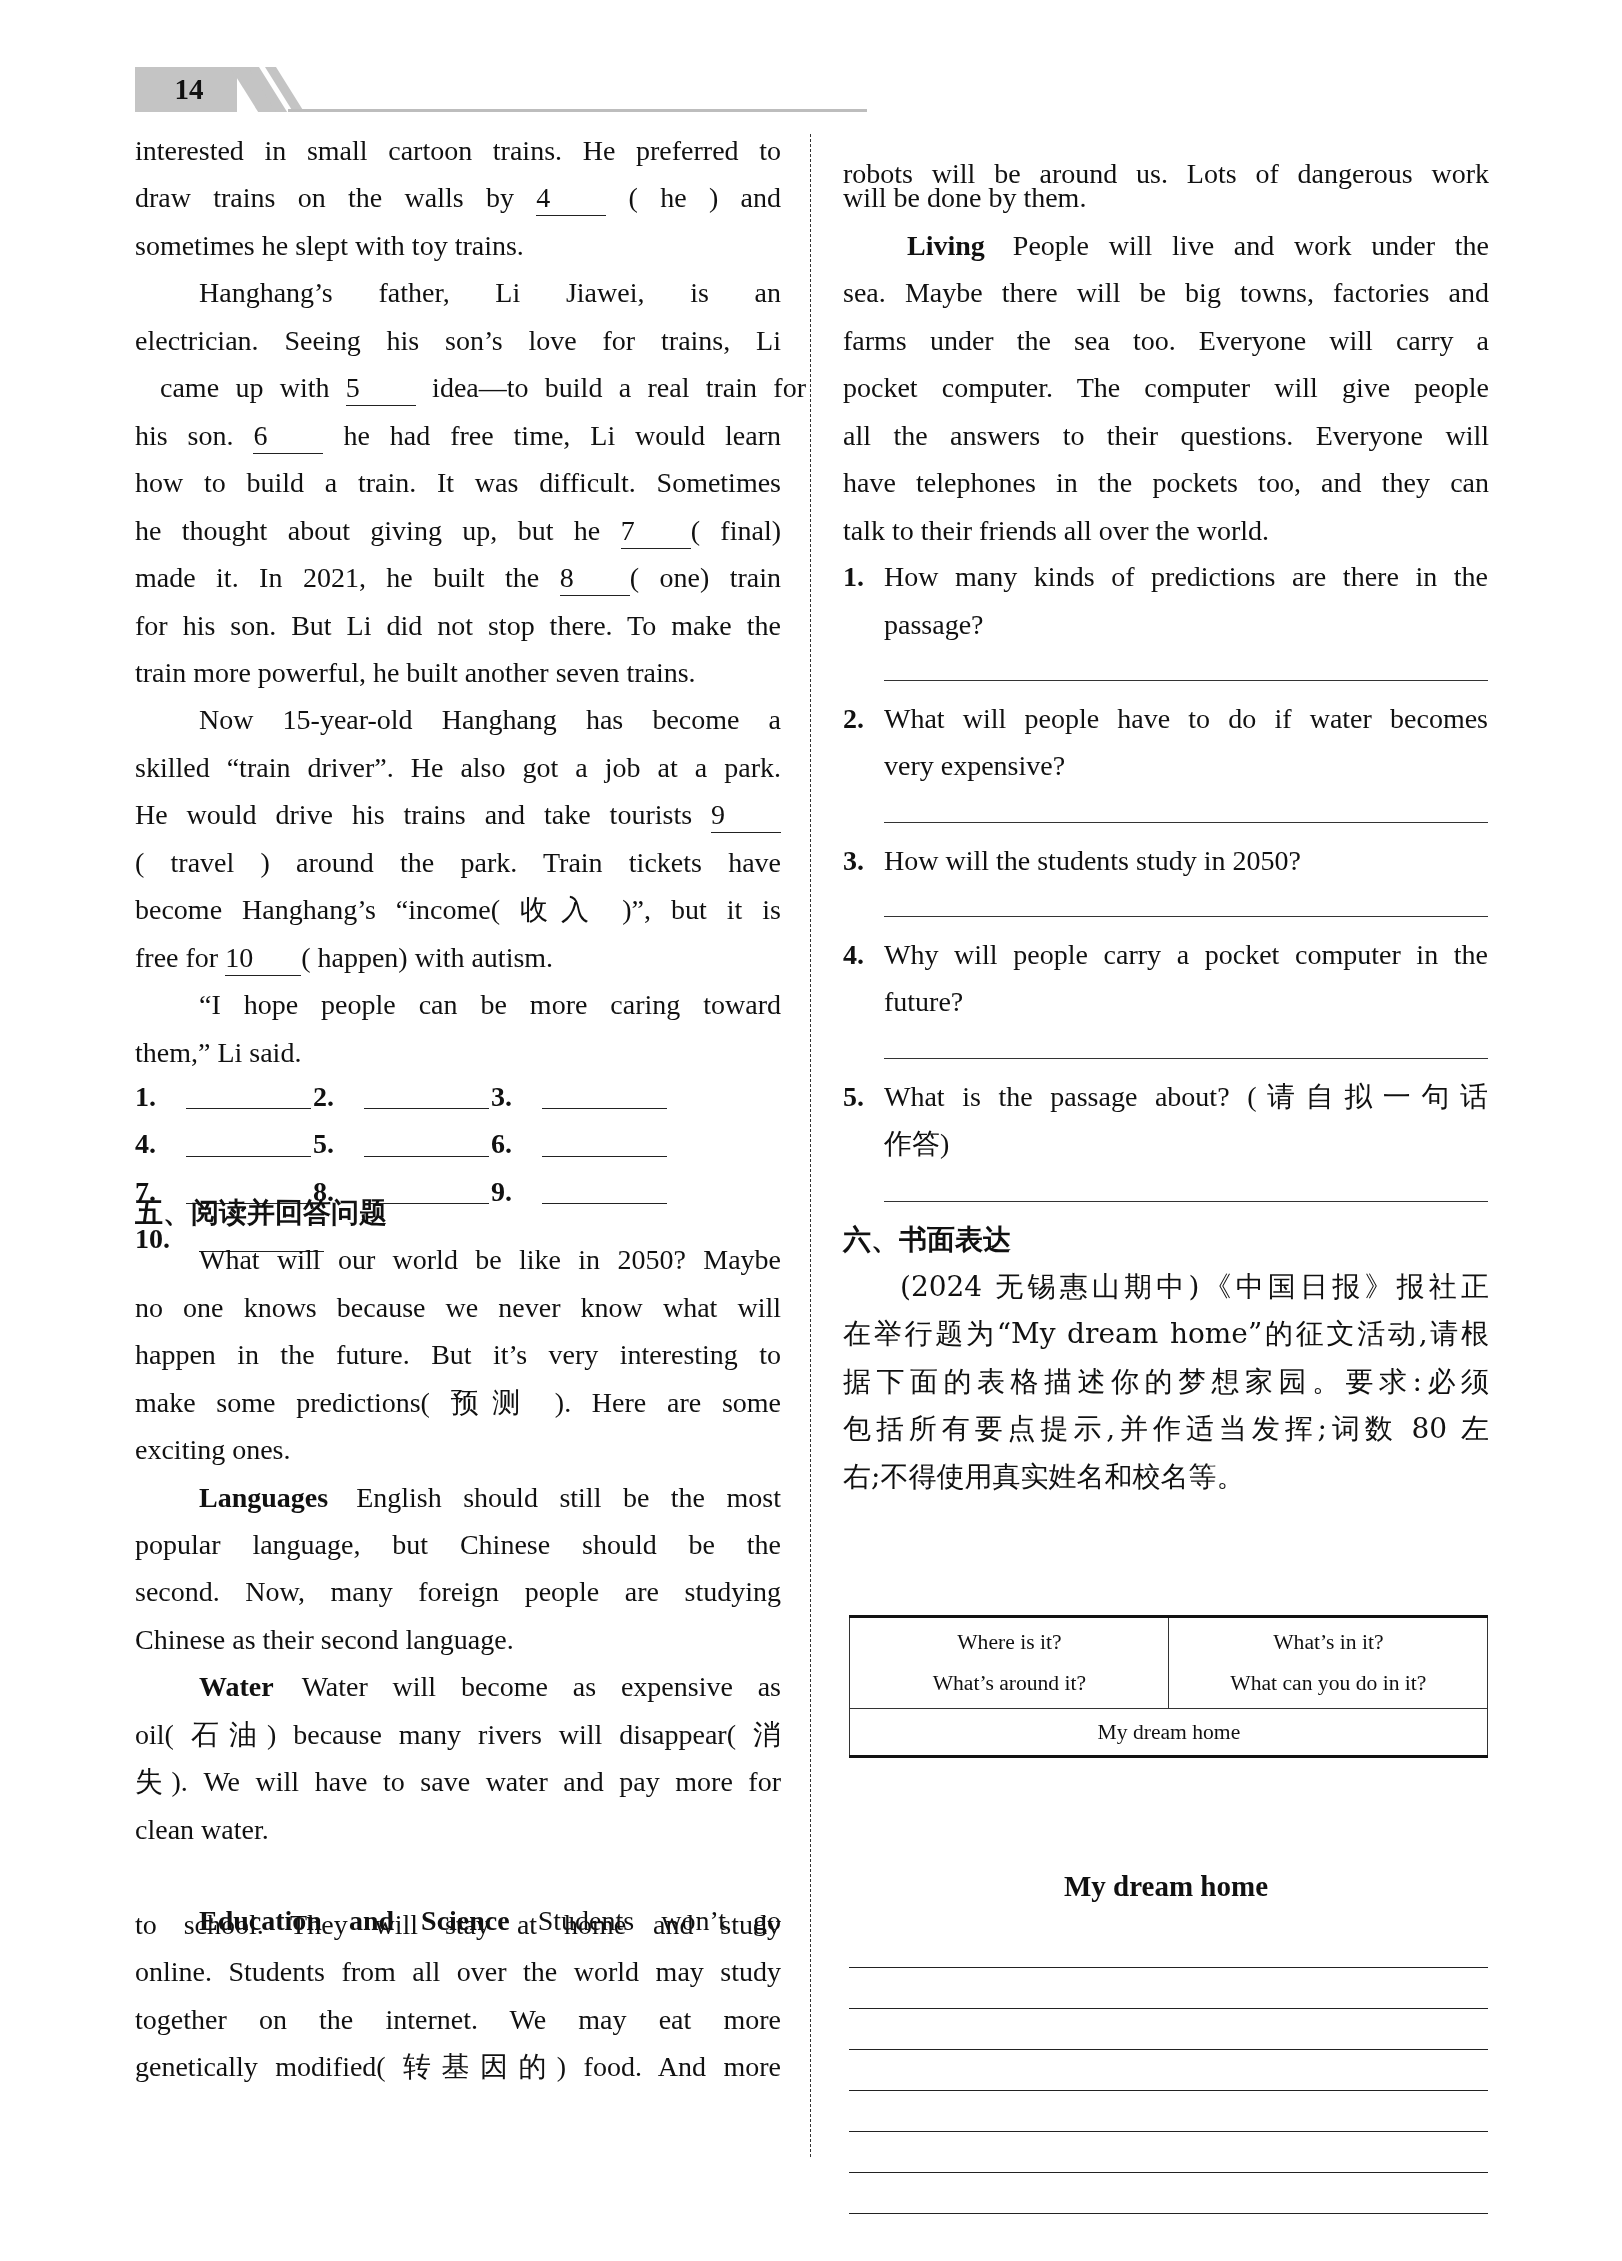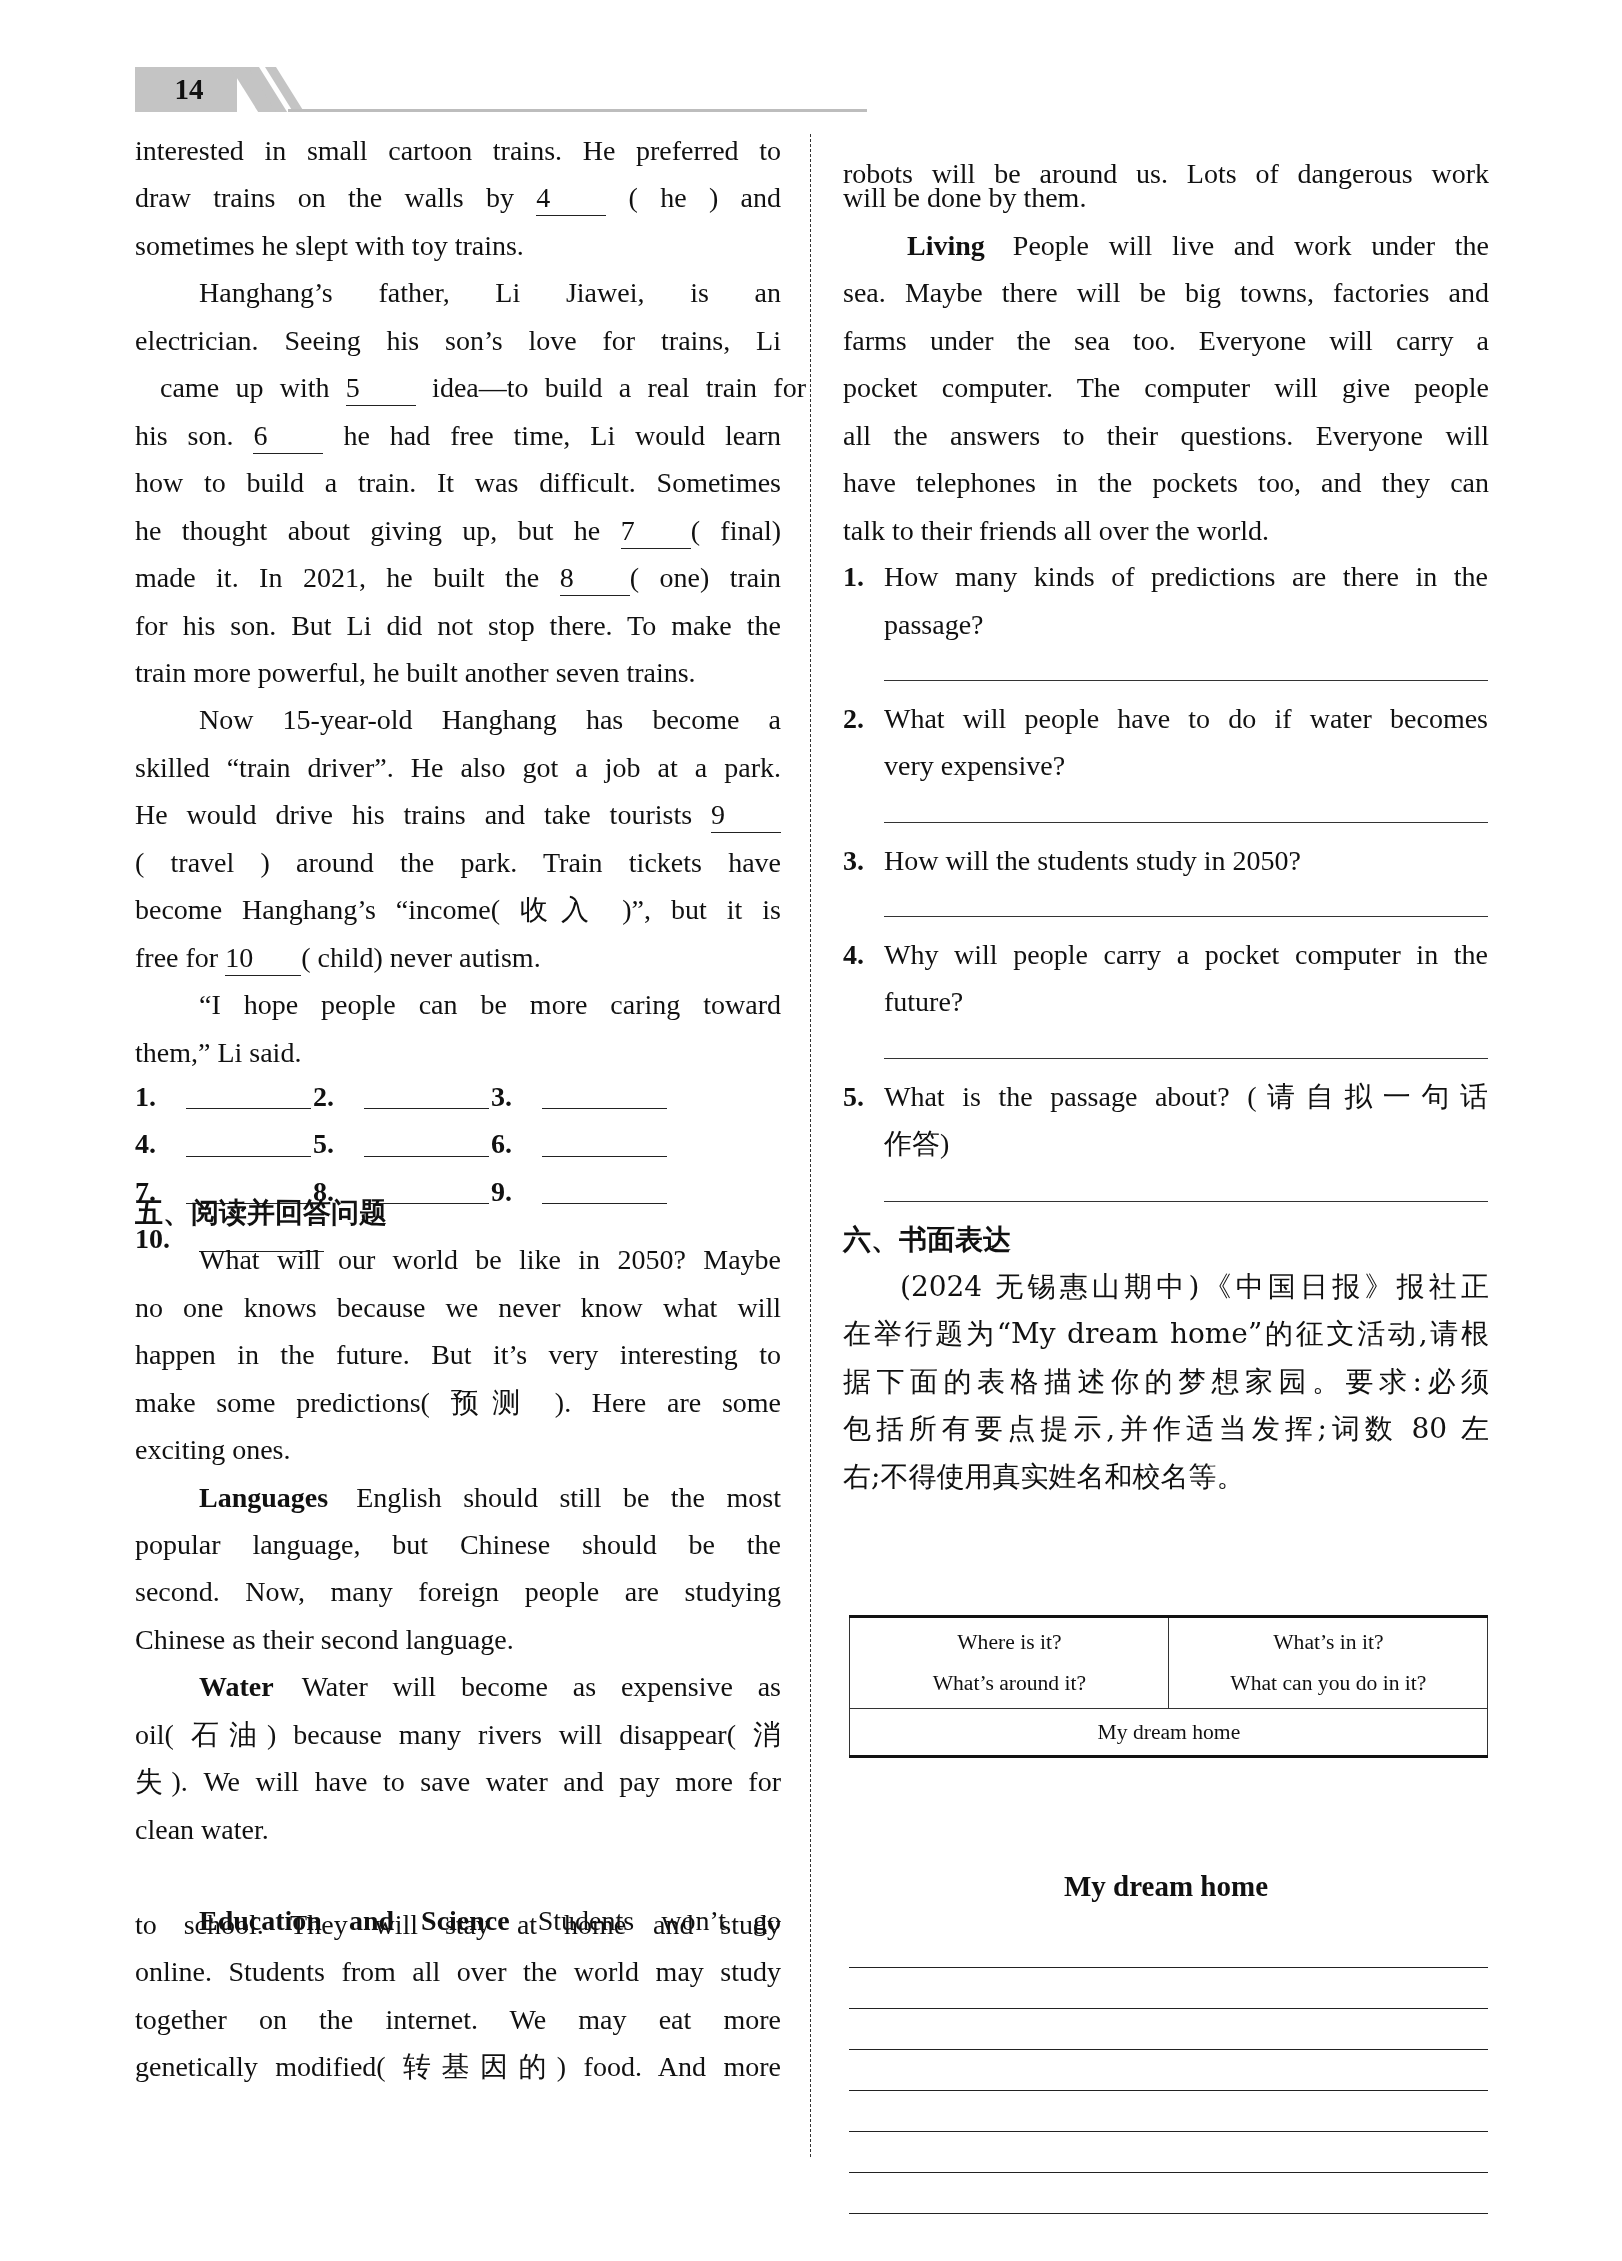--- a/index.html
+++ b/index.html
@@ -77,21 +77,21 @@
       <div class="line" style="top: 332px;"><span>how to build a train. It was difficult. Sometimes</span></div>
       <div class="line" style="top: 380px;"><span>he thought about giving up, but he </span><span class="blank" style="width: 70px;">7</span><span>( final)</span></div>
       <div class="line" style="top: 427px;"><span>made it. In 2021, he built the </span><span class="blank" style="width: 70px;">8</span><span>( one) train</span></div>
       <div class="line" style="top: 475px;"><span>for his son. But Li did not stop there. To make the</span></div>
       <div class="line last" style="top: 522px;"><span>train more powerful, he built another seven trains.</span></div>
       <div class="line indent" style="top: 569px;"><span>Now 15-year-old Hanghang has become a</span></div>
       <div class="line" style="top: 617px;"><span>skilled “train driver”. He also got a job at a park.</span></div>
       <div class="line" style="top: 664px;"><span>He would drive his trains and take tourists </span><span class="blank" style="width: 70px;">9</span><span></span></div>
       <div class="line" style="top: 712px;"><span>( travel ) around the park. Train tickets have</span></div>
       <div class="line" style="top: 759px;"><span>become Hanghang’s “income( 收入 )”, but it is</span></div>
-      <div class="line last" style="top: 807px;"><span>free for </span><span class="blank" style="width: 76px;">10</span><span>( child) never autism.</span></div>
+      <div class="line last" style="top: 807px;"><span>free for </span><span class="blank" style="width: 76px;">10</span><span>( happen) with autism.</span></div>
       <div class="line indent" style="top: 854px;"><span>“I hope people can be more caring toward</span></div>
       <div class="line last" style="top: 902px;"><span>them,” Li said.</span></div>
     </div>
   <div id="answer-grid">
       <div class="ans-item" style="top: 946px; left: 0px;"><span>1.</span></div>
       <div class="ans-line" style="top: 981px; left: 51px;"></div>
       <div class="ans-item" style="top: 946px; left: 178px;"><span>2.</span></div>
       <div class="ans-line" style="top: 981px; left: 229px;"></div>
       <div class="ans-item" style="top: 946px; left: 356px;"><span>3.</span></div>
       <div class="ans-line" style="top: 981px; left: 407px;"></div>

